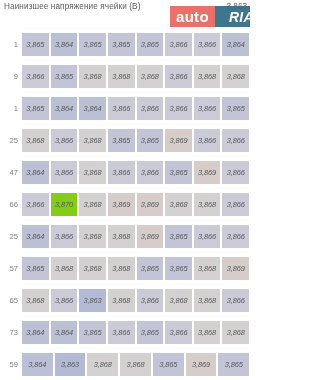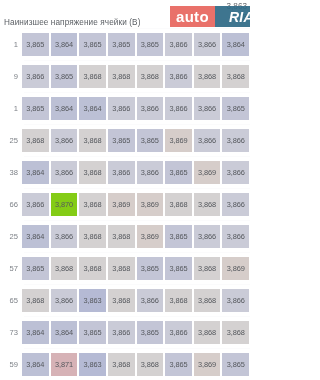--- a/index.html
+++ b/index.html
@@ -14,21 +14,21 @@
 
   
   .header{
     position:absolute;left:0;top:0;width:250px;height:28px;
     background:#ffffff;
   }
   .hdr-line{
     position:absolute;left:4px;
     font-size:8.2px;color:#5d6166;letter-spacing:.1px;white-space:nowrap;
   }
-  .hdr-line.l1{top:18px;}
+  .hdr-line.l1{top:2px;}
   .hdr-line.l2{top:13px;}
   .hdr-val{
     position:absolute;right:3px;font-size:8.2px;color:#6a6e73;
     text-align:right;white-space:nowrap;
   }
   .hdr-val.v1{top:2px;}
   .hdr-val.v2{top:13px;}
 
   
   .grid{
@@ -41,20 +41,21 @@
   }
   .rowlabel{
     width:22px;flex:0 0 22px;
     text-align:right;padding-right:4px;
     font-size:7.6px;color:#7d8187;
     box-sizing:border-box;
   }
   .cells{
     flex:1 1 auto;display:flex;height:23px;gap:2px;padding-right:1px;
     box-sizing:border-box;
+    font-style:italic;
   }
   .cell{
     flex:1 1 0;height:23px;
     display:flex;align-items:center;justify-content:center;
     font-size:7.4px;color:#55585d;
     letter-spacing:-.1px;
     box-sizing:border-box;
   }
   
   .rowsep{
@@ -143,21 +144,21 @@
           <div class="cell" style="background: rgb(212, 209, 209);">3,868</div>
           <div class="cell" style="background: rgb(195, 197, 214);">3,865</div>
           <div class="cell" style="background: rgb(195, 197, 214);">3,865</div>
           <div class="cell" style="background: rgb(214, 205, 202);">3,869</div>
           <div class="cell" style="background: rgb(202, 203, 215);">3,866</div>
           <div class="cell" style="background: rgb(202, 203, 215);">3,866</div>
         </div>
       </div>
       <div class="row">
         <div class="rowsep" style="top: 0px;"></div>
-        <div class="rowlabel">38</div>
+        <div class="rowlabel">47</div>
         <div class="cells">
           <div class="cell" style="background: rgb(188, 192, 213);">3,864</div>
           <div class="cell" style="background: rgb(202, 203, 215);">3,866</div>
           <div class="cell" style="background: rgb(212, 209, 209);">3,868</div>
           <div class="cell" style="background: rgb(202, 203, 215);">3,866</div>
           <div class="cell" style="background: rgb(202, 203, 215);">3,866</div>
           <div class="cell" style="background: rgb(195, 197, 214);">3,865</div>
           <div class="cell" style="background: rgb(214, 205, 202);">3,869</div>
           <div class="cell" style="background: rgb(202, 203, 215);">3,866</div>
         </div>
@@ -230,21 +231,20 @@
           <div class="cell" style="background: rgb(202, 203, 215);">3,866</div>
           <div class="cell" style="background: rgb(212, 209, 209);">3,868</div>
           <div class="cell" style="background: rgb(212, 209, 209);">3,868</div>
         </div>
       </div>
       <div class="row">
         <div class="rowsep" style="top: 0px;"></div>
         <div class="rowlabel">59</div>
         <div class="cells">
           <div class="cell" style="background: rgb(188, 192, 213);">3,864</div>
-          <div class="cell" style="background: rgb(214, 178, 182);">3,871</div>
           <div class="cell" style="background: rgb(181, 186, 212);">3,863</div>
           <div class="cell" style="background: rgb(212, 209, 209);">3,868</div>
           <div class="cell" style="background: rgb(212, 209, 209);">3,868</div>
           <div class="cell" style="background: rgb(195, 197, 214);">3,865</div>
           <div class="cell" style="background: rgb(214, 205, 202);">3,869</div>
           <div class="cell" style="background: rgb(195, 197, 214);">3,865</div>
         </div>
       </div>
     </div>
 

